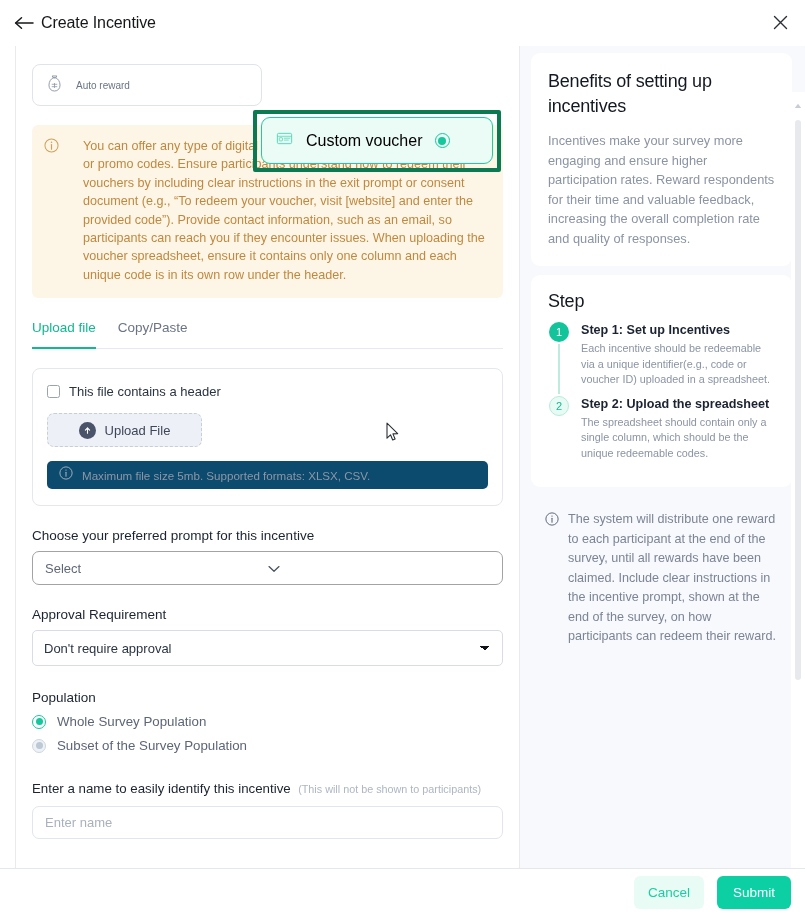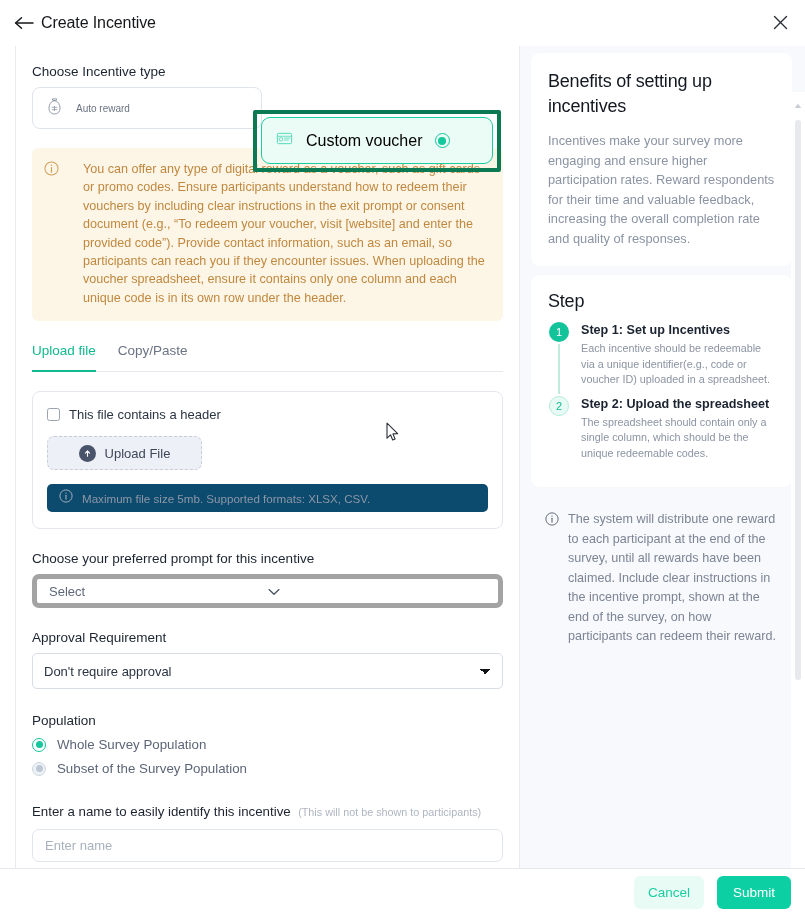--- a/index.html
+++ b/index.html
@@ -213,21 +213,21 @@
 
   
   .field-label {
     margin-top: 22px;
     font-size: 13.5px;
     color: #1c2430;
   }
   .sel-custom {
     margin-top: 8px;
     height: 34px;
-    border: 5px solid #a3a3a3;
+    border: 1px solid #a3a3a3;
     border-radius: 7px;
     display: flex; align-items: center;
     padding: 0 12px;
     cursor: pointer;
     background: #fff;
   }
   .sel-custom span { font-size: 13px; color: #5f6878; flex: 1; }
 
   .sel-native {
     margin-top: 8px;
@@ -430,21 +430,20 @@
       </svg>
     </div>
   </div>
 
   <div class="body-wrap">
     <div class="left-rule"></div>
     <div class="mid-rule"></div>
 
     <div class="form-col">
 
-      <div class="section-label">Choose Incentive type</div>
 
       <div class="type-row">
         <div class="type-card">
           <span>
             <svg width="19" height="19" viewBox="0 0 24 24" fill="none" aria-hidden="true">
               <path d="M9 2.5h6l-1.4 2.2h-3.2L9 2.5Z" stroke="#8d96a5" stroke-width="1.2" stroke-linejoin="round"></path>
               <path d="M10.3 4.8c-2.7 1.3-5.3 4.6-5.3 9.3 0 4.4 2.8 7.4 7 7.4s7-3 7-7.4c0-4.7-2.6-8-5.3-9.3h-3.4Z" stroke="#8d96a5" stroke-width="1.2"></path>
               <path d="M8.5 13h7M8.5 16h7M12 11.4v6.2" stroke="#8d96a5" stroke-width="1"></path>
             </svg>
           </span>

